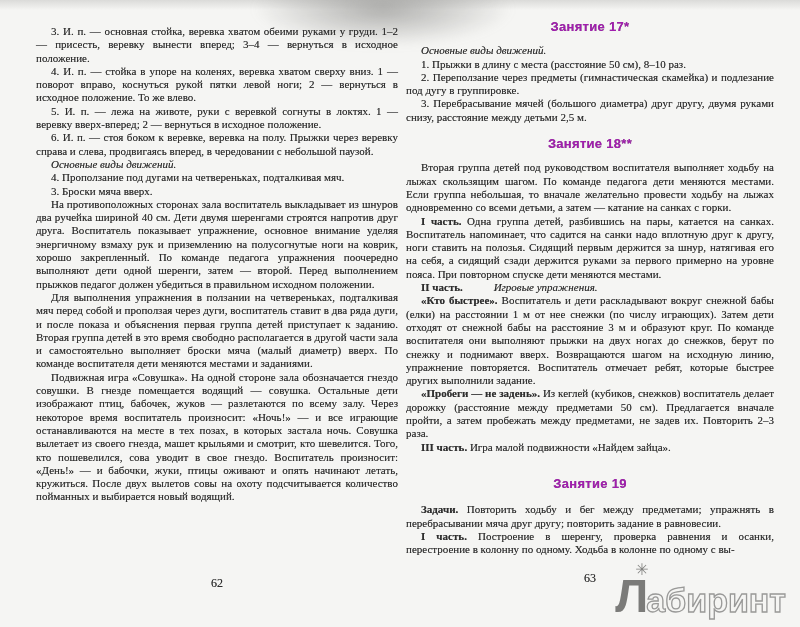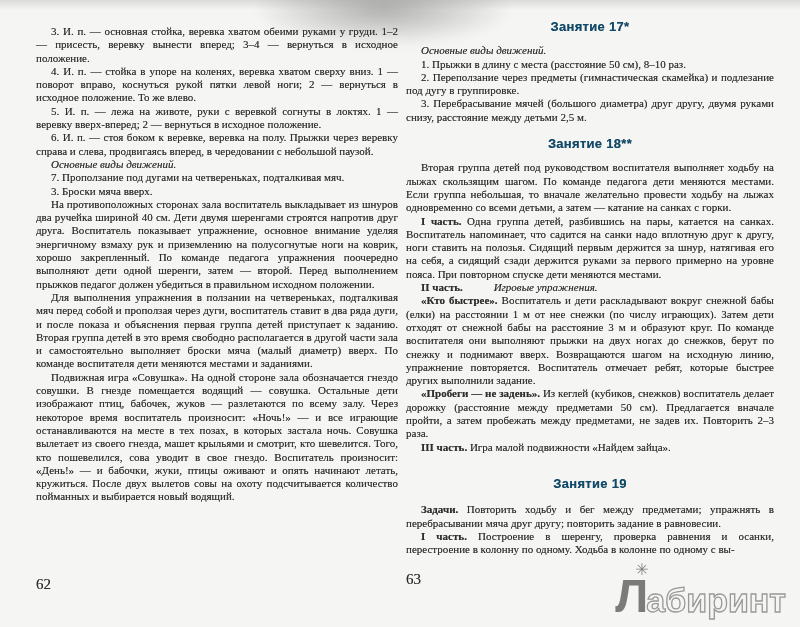--- a/index.html
+++ b/index.html
@@ -28,27 +28,27 @@
   }
   .page p{margin:0;text-indent:15px;}
   .page-left{left:36px;top:25px;width:362px;}
   .page-right{left:406px;top:20px;width:368px;}
   .ital{font-style:italic;margin-left:28px;}
   .lead{font-weight:bold;}
   .lesson-title{
     font-family:"Liberation Sans", sans-serif;
     font-weight:bold;font-size:13px;letter-spacing:.3px;
     text-align:center;text-indent:0;
-    margin:0 0 11px 0;color:#0c4a6e;
+    margin:0 0 11px 0;color:#a21caf;
   }
   .lesson-title.mid{margin-top:13px;}
   .lesson-title.last{margin-top:23px;margin-bottom:13px;}
   .pagenum{
-    position:absolute;text-align:left;
-    font-size:15px;color:#2e2e2e;
+    position:absolute;text-align:center;
+    font-size:12px;color:#2e2e2e;
     text-shadow:0 0 .55px rgba(46,46,46,0.6);
   }
   .pagenum-left{left:36px;width:362px;top:576px;}
   .pagenum-right{left:406px;width:368px;top:571px;}
   .watermark{
     position:absolute;right:14px;bottom:8px;
     font-family:"Liberation Sans", sans-serif;
     font-weight:bold;white-space:nowrap;
     line-height:1;
   }
@@ -74,21 +74,21 @@
 <div class="scan">
   <div class="top-edge"></div>
   <div class="gutter-shadow"></div>
 
   <div class="page page-left">
     <p>3. И. п. — основная стойка, веревка хватом обеими руками у груди. 1–2 — присесть, веревку вынести вперед; 3–4 — вернуться в исходное положение.</p>
     <p>4. И. п. — стойка в упоре на коленях, веревка хватом сверху вниз. 1 — поворот вправо, коснуться рукой пятки левой ноги; 2 — вернуться в исходное положение. То же влево.</p>
     <p>5. И. п. — лежа на животе, руки с веревкой согнуты в локтях. 1 — веревку вверх-вперед; 2 — вернуться в исходное положение.</p>
     <p>6. И. п. — стоя боком к веревке, веревка на полу. Прыжки через веревку справа и слева, продвигаясь вперед, в чередовании с небольшой паузой.</p>
     <p class="ital">Основные виды движений.</p>
-    <p>7. Проползание под дугами на четвереньках, подталкивая мяч.</p>
+    <p>4. Проползание под дугами на четвереньках, подталкивая мяч.</p>
     <p>3. Броски мяча вверх.</p>
     <p>На противоположных сторонах зала воспитатель выкладывает из шнуров два ручейка шириной 40 см. Дети двумя шеренгами строятся напротив друг друга. Воспитатель показывает упражнение, основное внимание уделяя энергичному взмаху рук и приземлению на полусогнутые ноги на коврик, хорошо закрепленный. По команде педагога упражнения поочередно выполняют дети одной шеренги, затем — второй. Перед выполнением прыжков педагог должен убедиться в правильном исходном положении.</p>
     <p>Для выполнения упражнения в ползании на четвереньках, подталкивая мяч перед собой и проползая через дуги, воспитатель ставит в два ряда дуги, и после показа и объяснения первая группа детей приступает к заданию. Вторая группа детей в это время свободно располагается в другой части зала и самостоятельно выполняет броски мяча (малый диаметр) вверх. По команде воспитателя дети меняются местами и заданиями.</p>
     <p>Подвижная игра «Совушка». На одной стороне зала обозначается гнездо совушки. В гнезде помещается водящий — совушка. Остальные дети изображают птиц, бабочек, жуков — разлетаются по всему залу. Через некоторое время воспитатель произносит: «Ночь!» — и все играющие останавливаются на месте в тех позах, в которых застала ночь. Совушка вылетает из своего гнезда, машет крыльями и смотрит, кто шевелится. Того, кто пошевелился, сова уводит в свое гнездо. Воспитатель произносит: «День!» — и бабочки, жуки, птицы оживают и опять начинают летать, кружиться. После двух вылетов совы на охоту подсчитывается количество пойманных и выбирается новый водящий.</p>
   </div>
 
   <div class="page page-right">
     <h2 class="lesson-title">Занятие 17*</h2>
     <p class="ital">Основные виды движений.</p>
     <p>1. Прыжки в длину с места (расстояние 50 см), 8–10 раз.</p>

